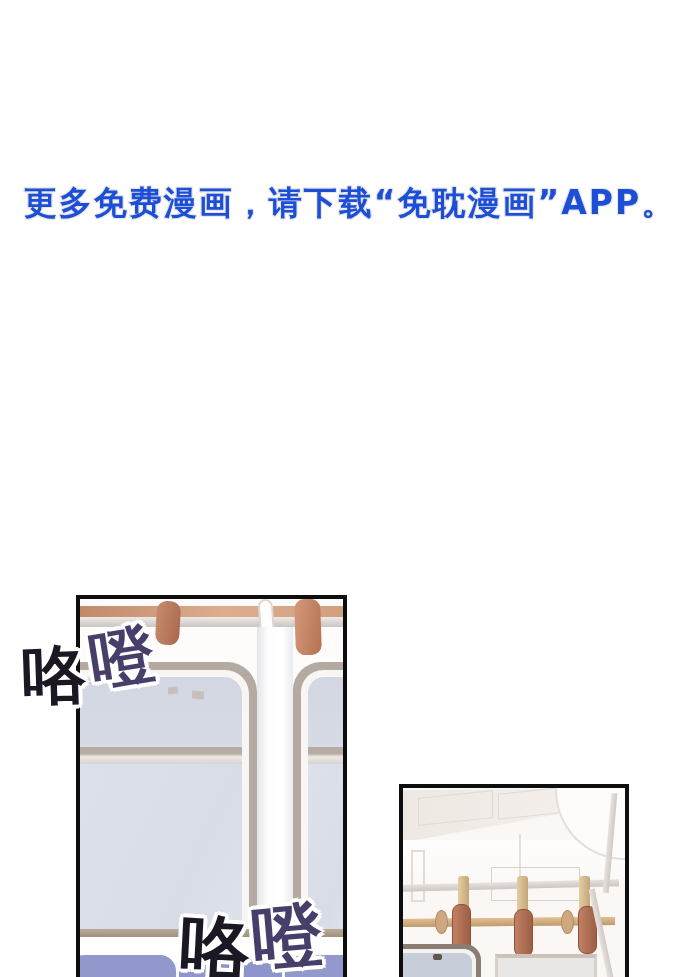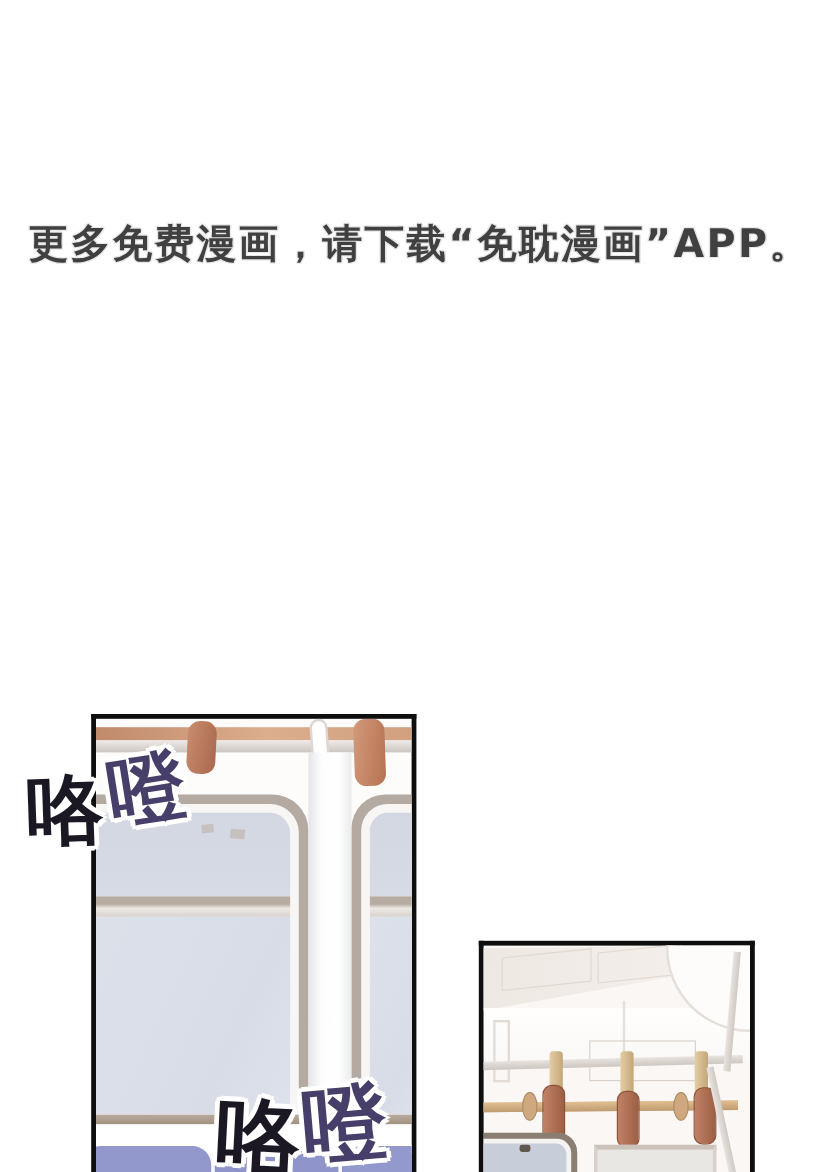--- a/index.html
+++ b/index.html
@@ -2,21 +2,21 @@
 <html><head>
 <meta charset="utf-8">
 <style>
   * { margin:0; padding:0; box-sizing:border-box; }
   html,body { width:700px; height:977px; background:#ffffff; overflow:hidden; position:relative;
     font-family:"DejaVu Sans","Liberation Sans",sans-serif; }
 
   
   .watermark {
     position:absolute; left:0; top:181px; width:700px; text-align:center;
-    font-size:33px; font-weight:bold; letter-spacing:2px; color:#404040;
+    font-size:33px; font-weight:bold; letter-spacing:2px; color:#1d4ed8;
     text-shadow: 0 -1px 0 #e6e6e6, 0 1px 0 #e6e6e6, -1px 0 0 #e6e6e6, 1px 0 0 #e6e6e6,
                  1px 1px 0 #ebebeb, -1px -1px 0 #ebebeb, 1px -1px 0 #ebebeb, -1px 1px 0 #ebebeb;
     white-space:nowrap;
   }
 
   
   .panel { position:absolute; border:4px solid #0e0e0e; border-bottom:none; overflow:hidden; }
   .panel * { position:absolute; }
   .panel-left  { left:76px;  top:595px; width:271px; height:390px; background:#fdfcfb; }
   .panel-right { left:399px; top:784px; width:230px; height:200px; background:#faf7f4; }

